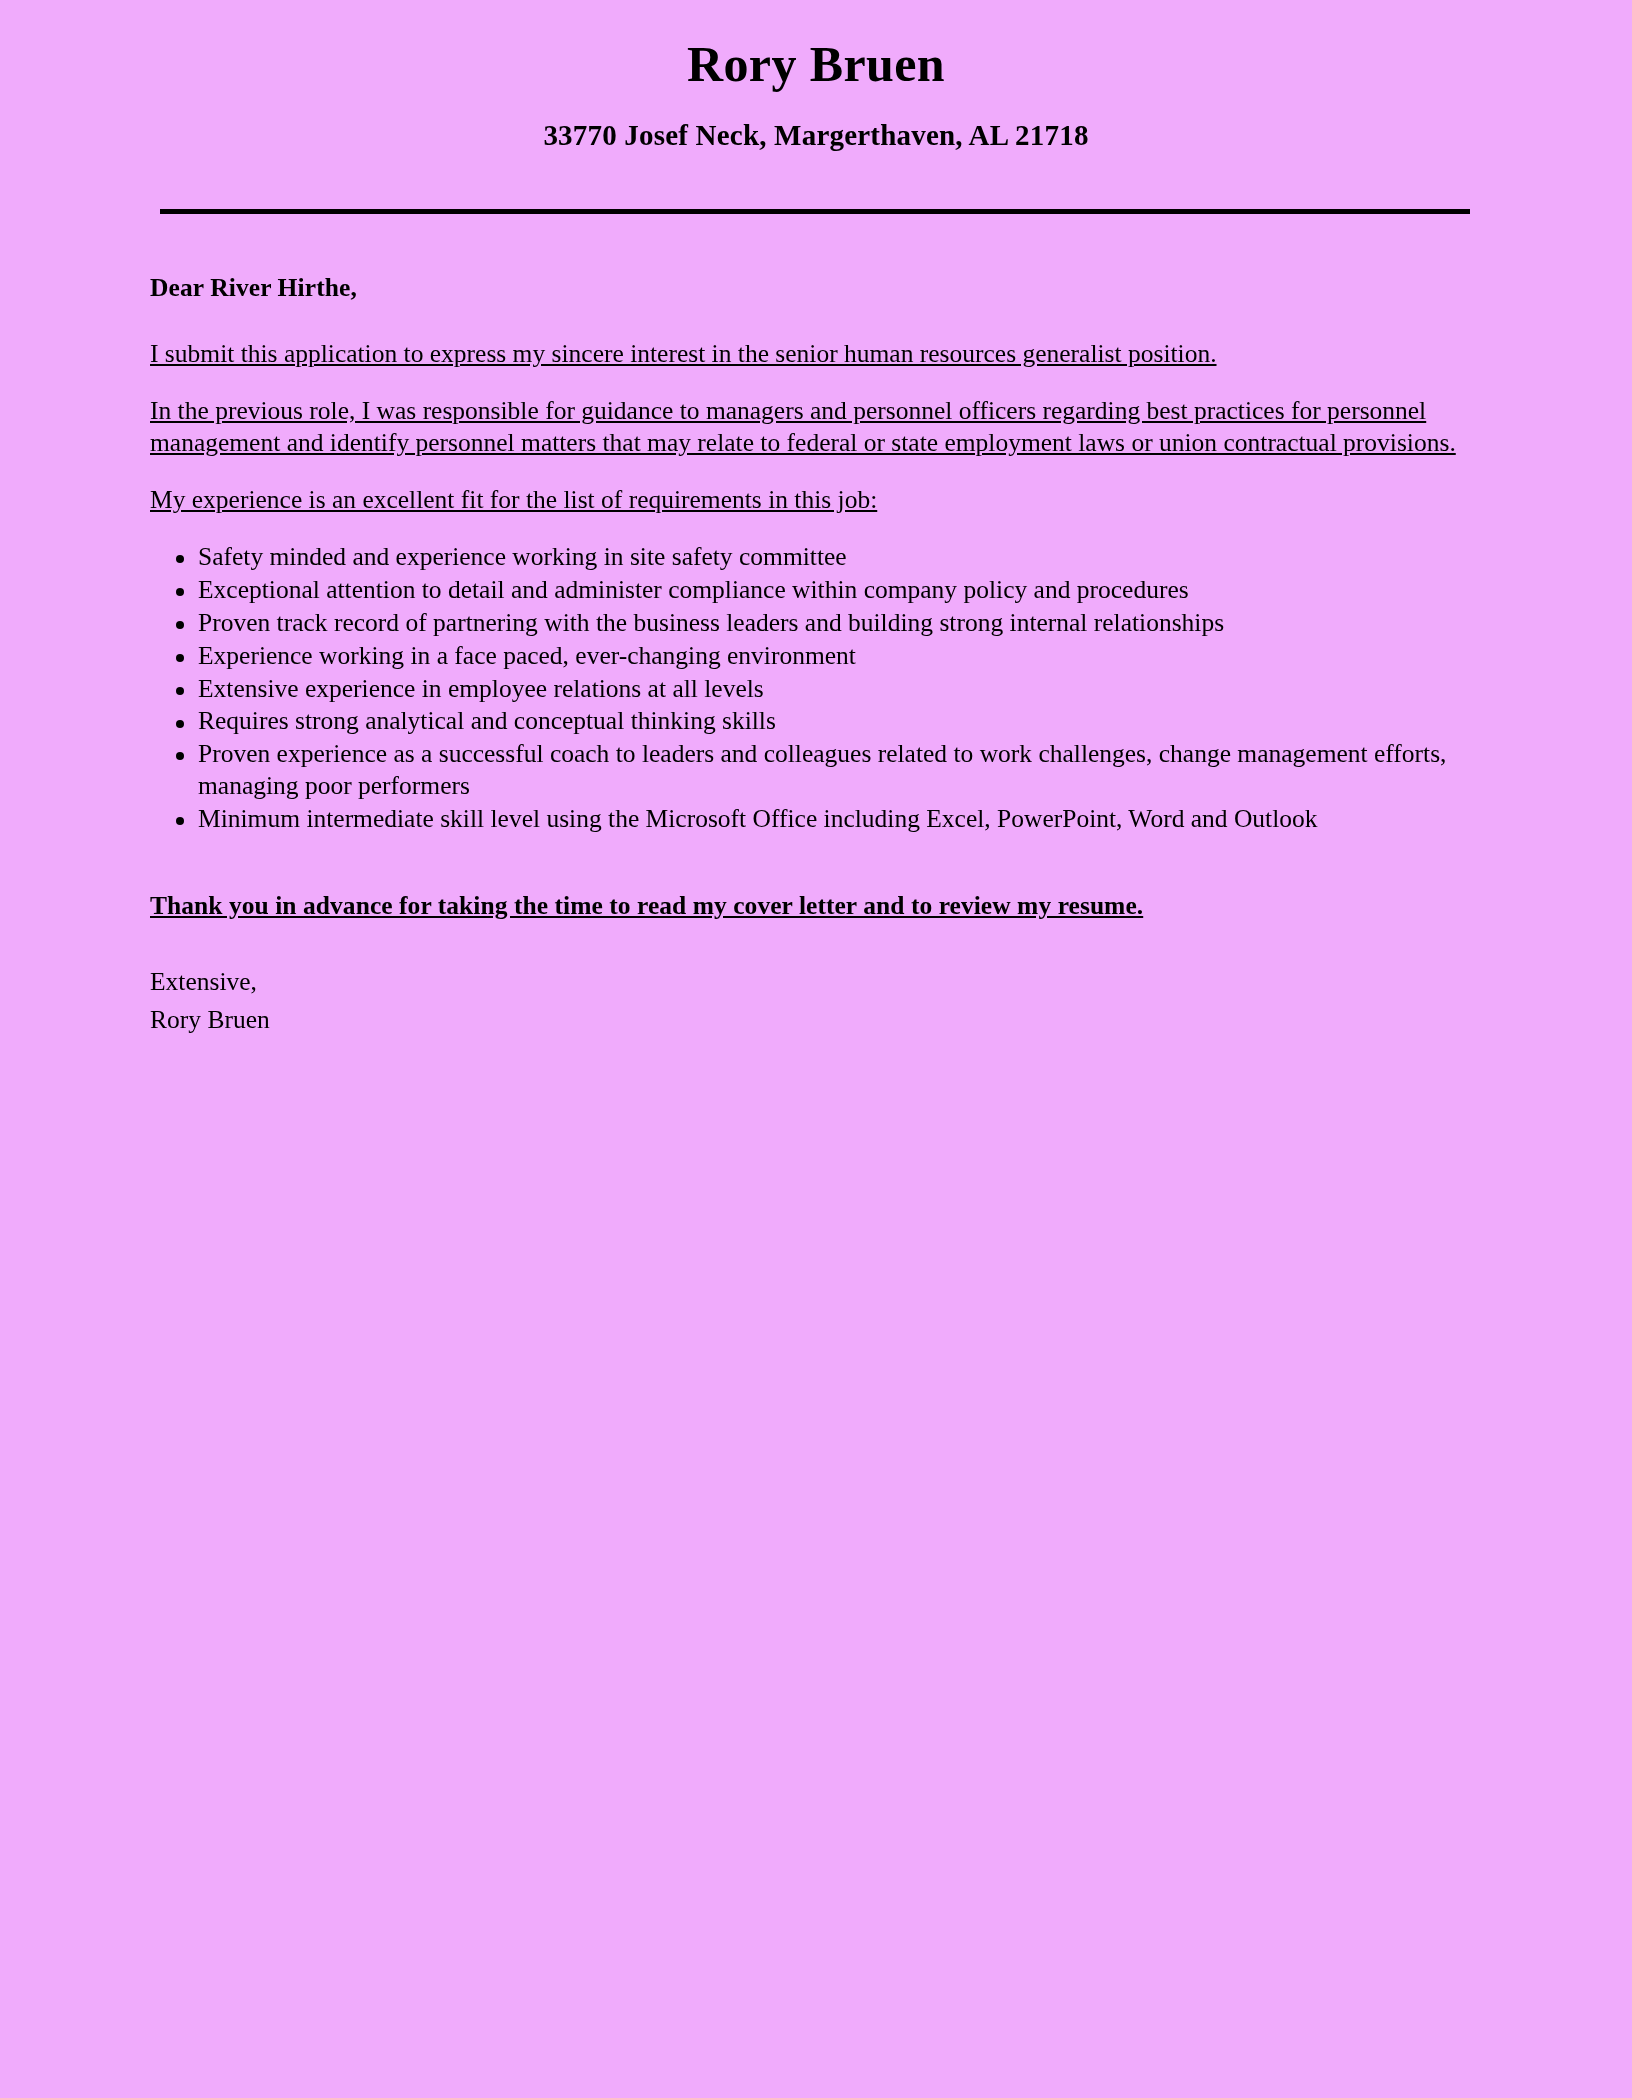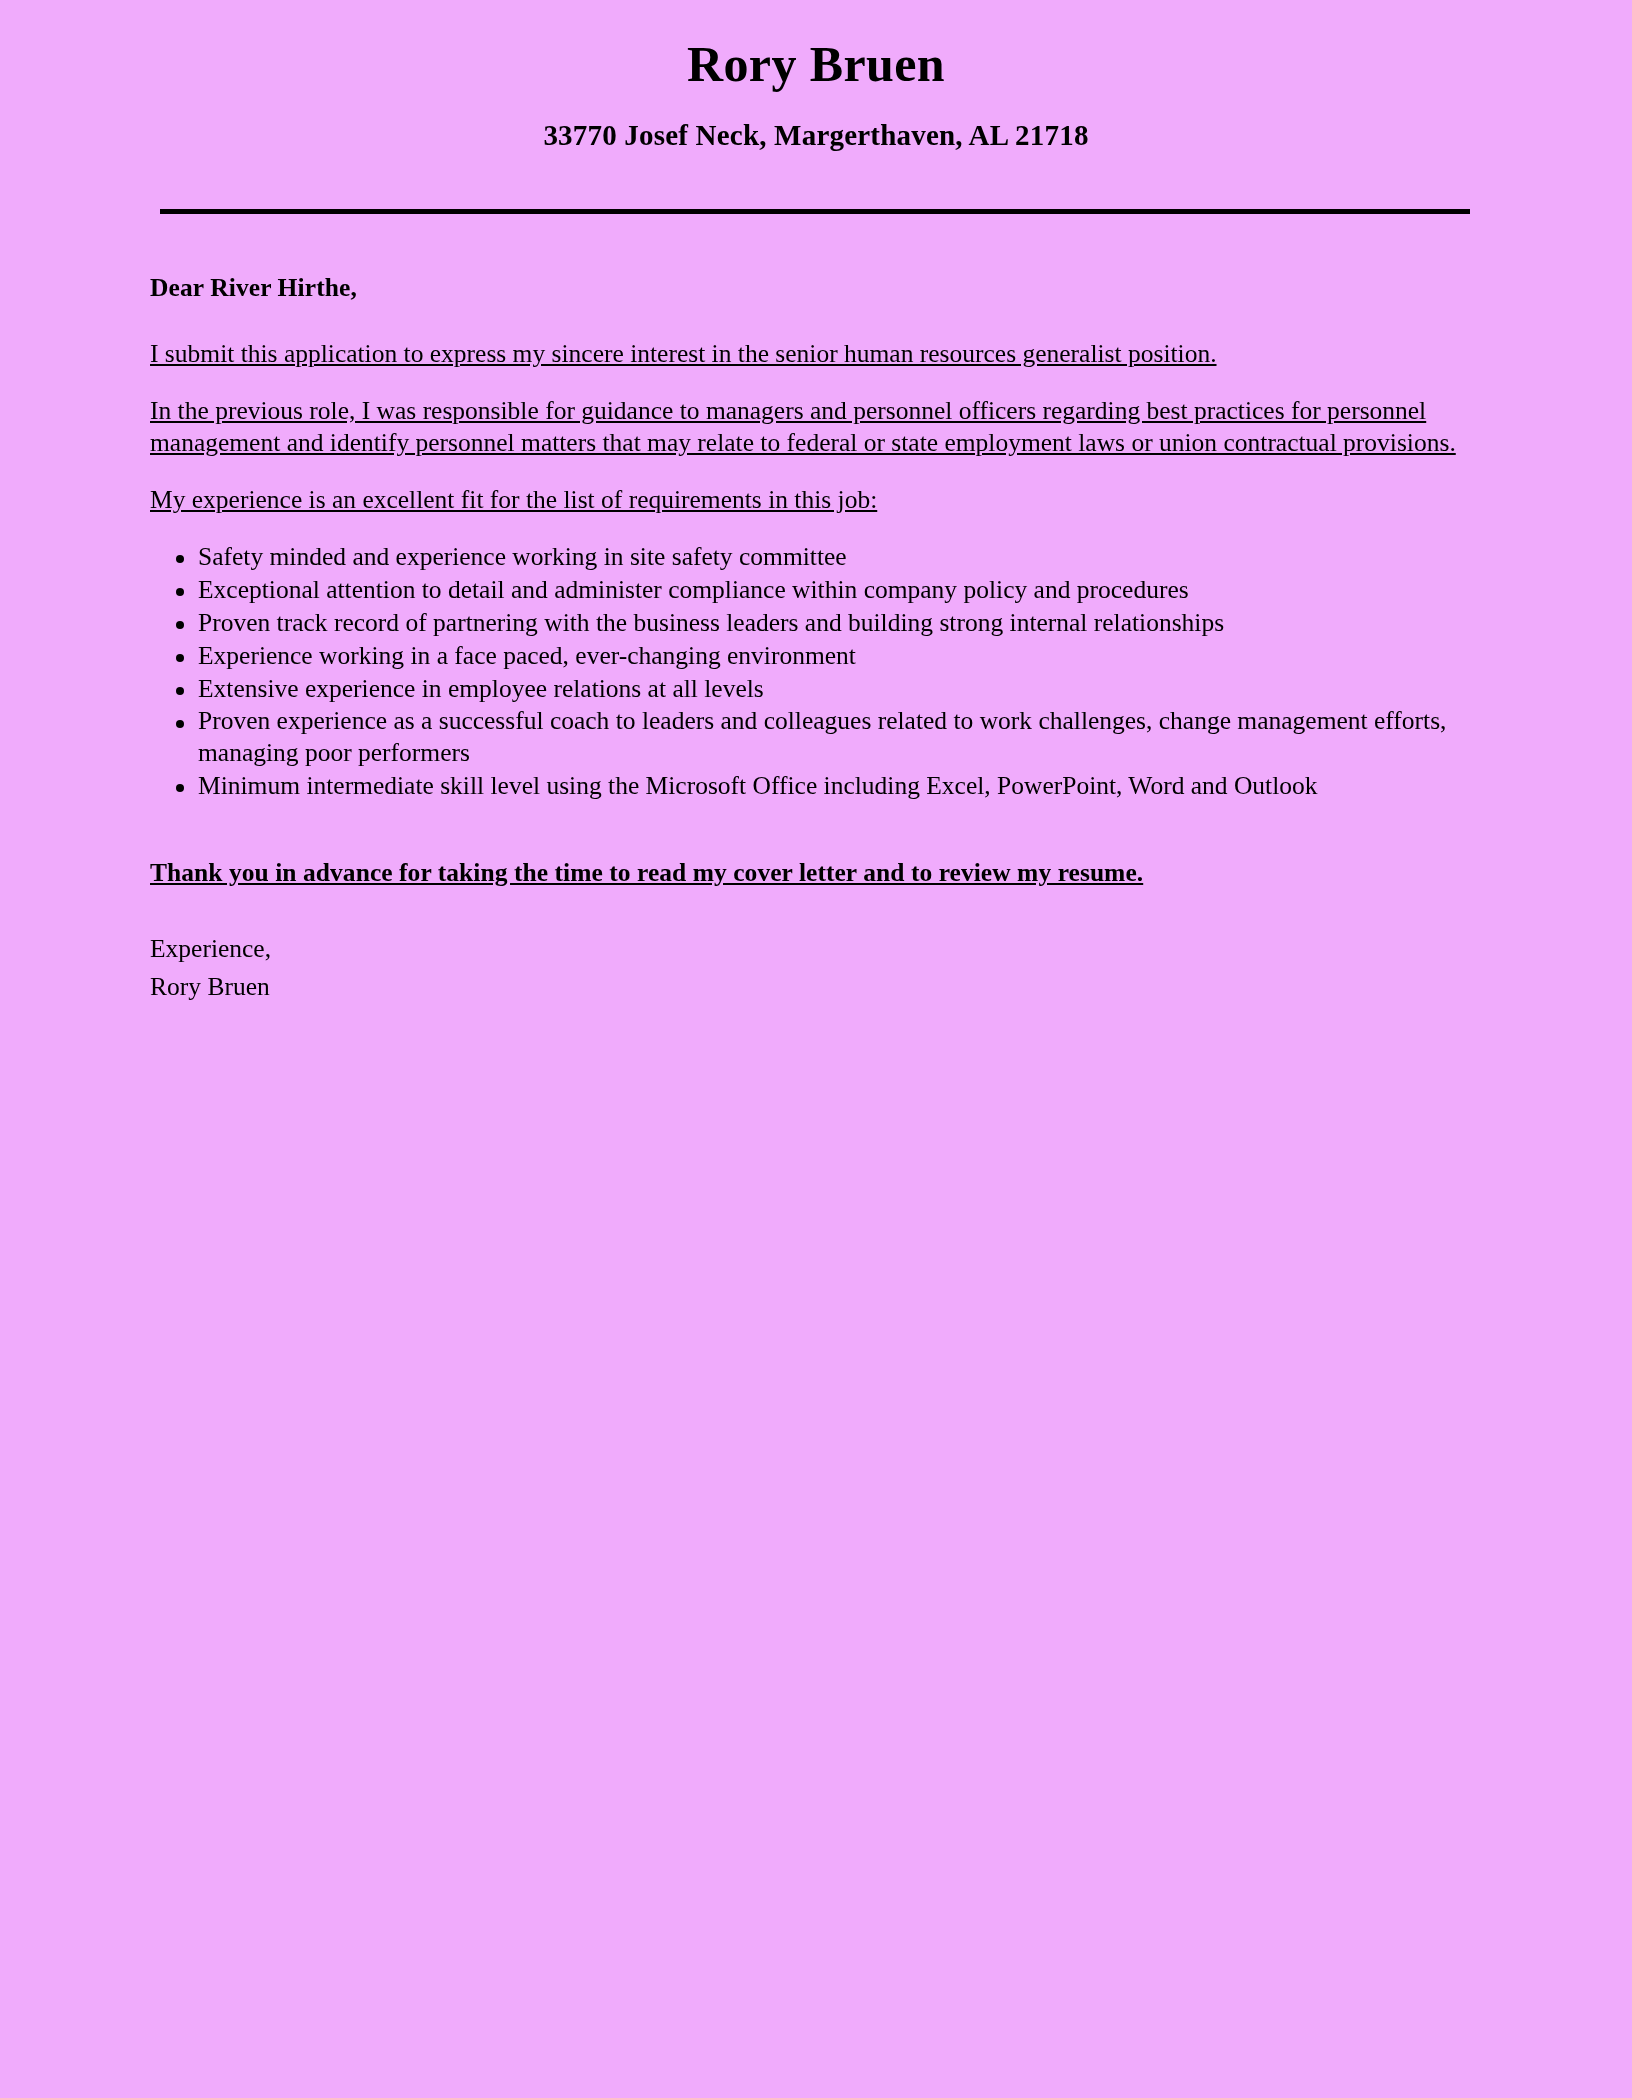--- a/index.html
+++ b/index.html
@@ -153,29 +153,33 @@
       <li class="req-item">
         <span class="req-bullet"></span>
         <span>Experience working in a face paced, ever-changing environment</span>
       </li>
       <li class="req-item">
         <span class="req-bullet"></span>
         <span>Extensive experience in employee relations at all levels</span>
       </li>
       <li class="req-item">
         <span class="req-bullet"></span>
+        <span>Requires strong analytical and conceptual thinking skills</span>
+      </li>
+      <li class="req-item">
+        <span class="req-bullet"></span>
         <span>Proven experience as a successful coach to leaders and colleagues related to work challenges, change management efforts, managing poor performers</span>
       </li>
       <li class="req-item">
         <span class="req-bullet"></span>
         <span>Minimum intermediate skill level using the Microsoft Office including Excel, PowerPoint, Word and Outlook</span>
       </li>
     </ul>
 
     <p class="closing-thanks">Thank you in advance for taking the time to read my cover letter and to review my resume.</p>
 
     <div class="signoff">
-      <div class="signoff-line">Experience,</div>
+      <div class="signoff-line">Extensive,</div>
       <div class="signoff-line">Rory Bruen</div>
     </div>
 
   </div>
 </div>
 
 </body></html>

